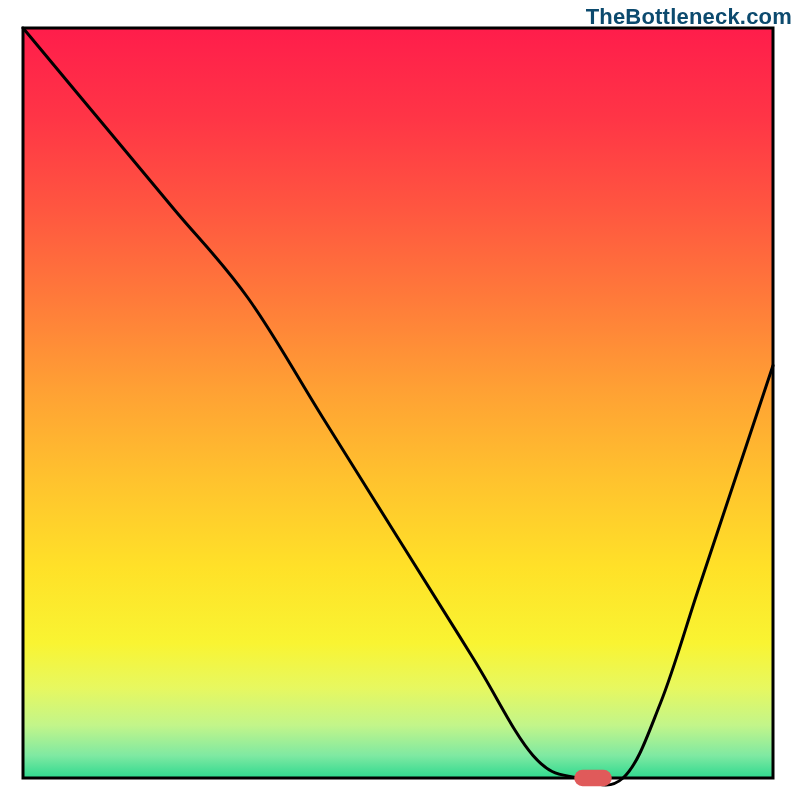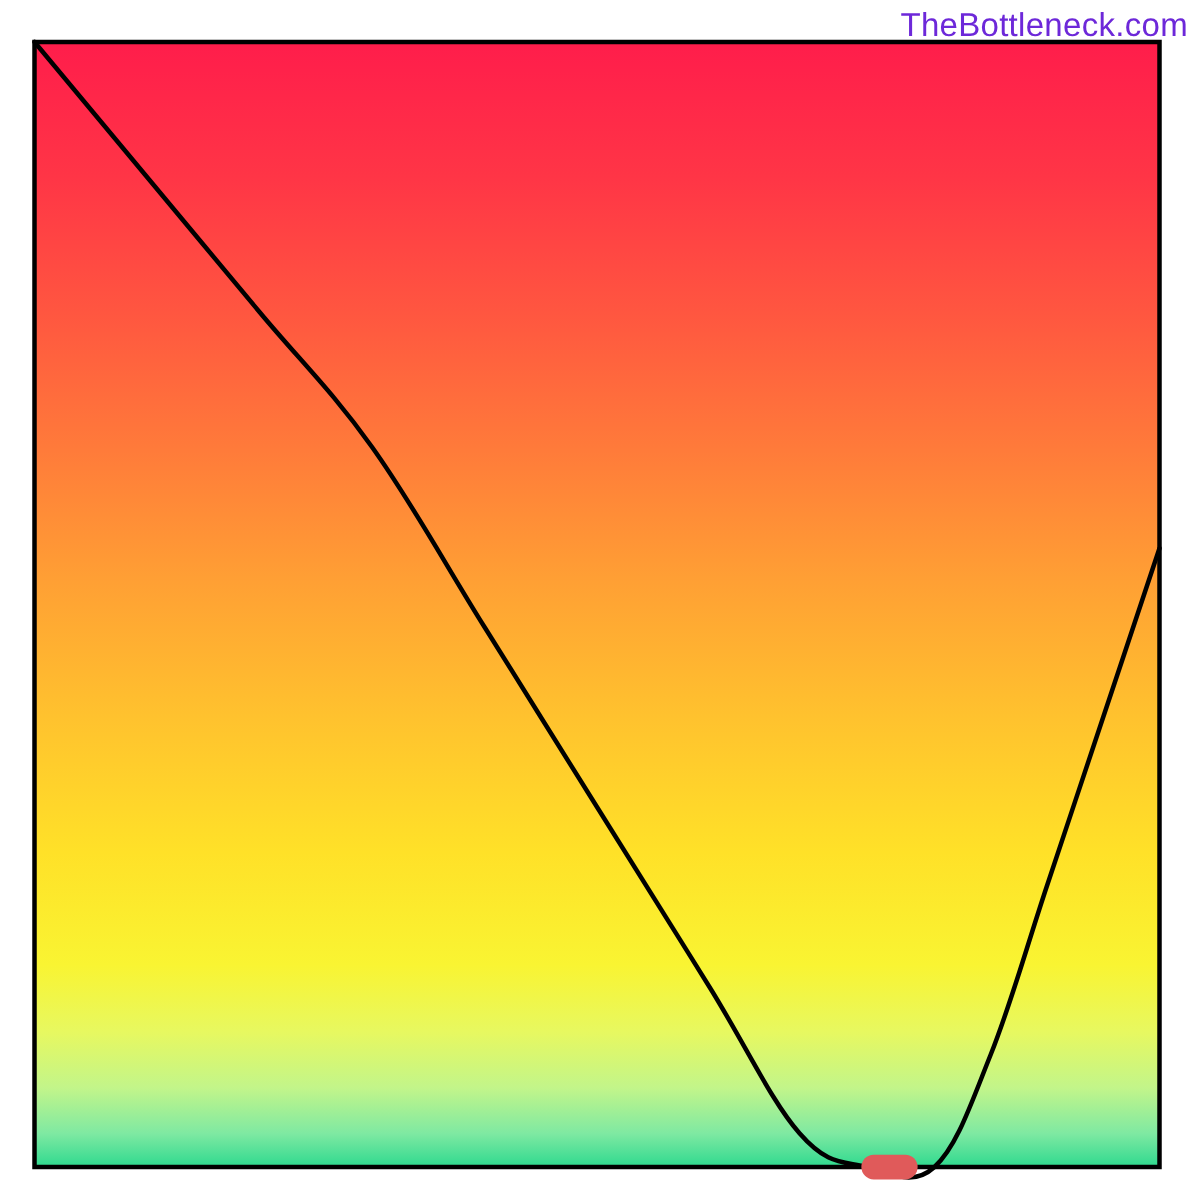--- a/index.html
+++ b/index.html
@@ -15,22 +15,22 @@
     position: relative;
     width: 800px;
     height: 800px;
     background: #ffffff;
   }
   .watermark {
     position: absolute;
     top: 4px;
     right: 8px;
     font-size: 22px;
-    color: #6d28d9;
-    font-weight: 400;
+    color: #0c4a6e;
+    font-weight: 700;
     letter-spacing: 0.2px;
   }
   svg {
     position: absolute;
     top: 0;
     left: 0;
   }
 </style>
 </head>
 <body>

